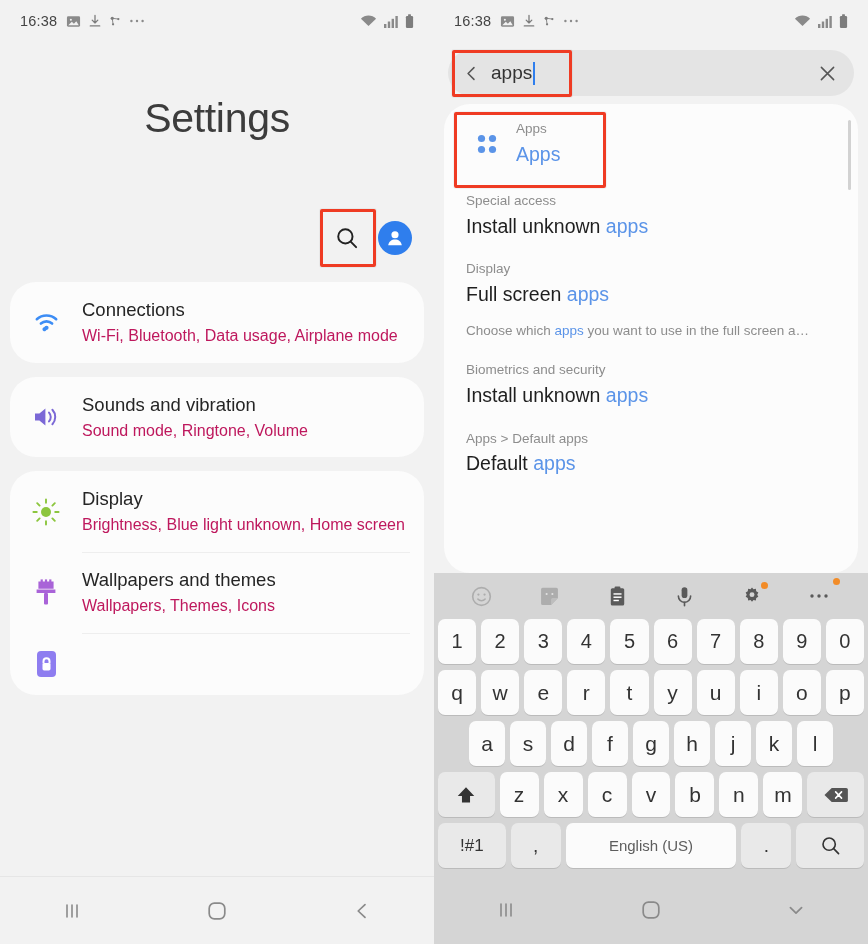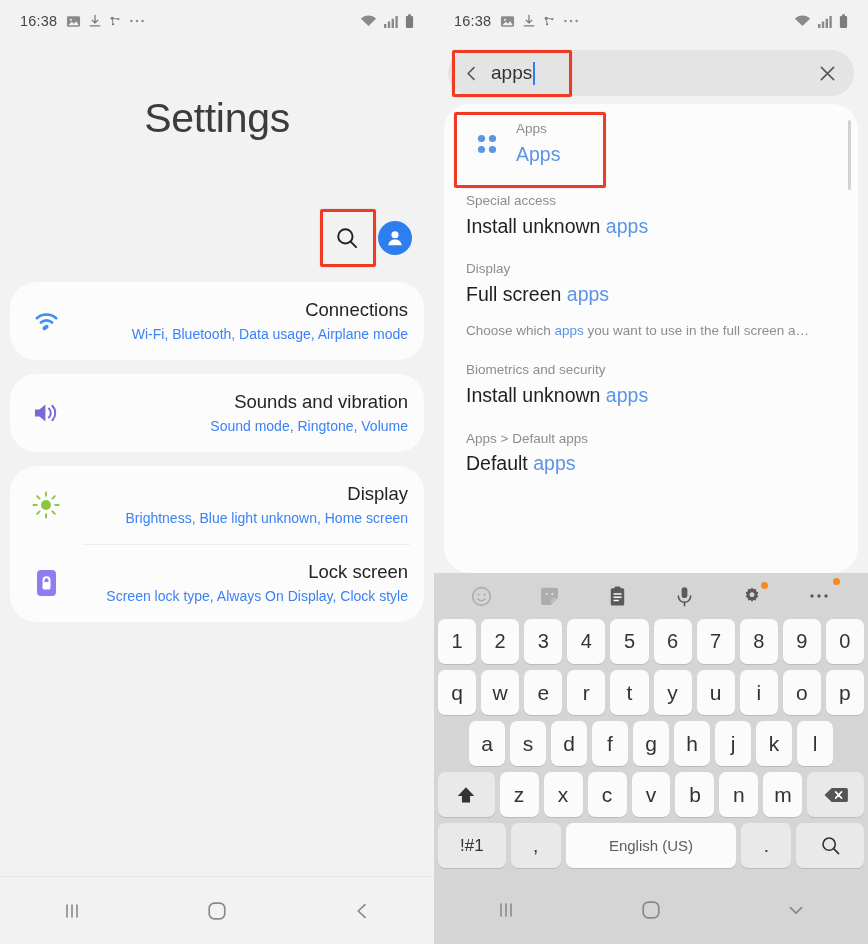--- a/index.html
+++ b/index.html
@@ -46,31 +46,31 @@
   }
   .avatar-btn {
     width: 34px; height: 34px; border-radius: 50%; background: #2f7eed;
     display: flex; align-items: center; justify-content: center;
   }
 
   .settings-list { flex: 1; padding: 0 10px; overflow: hidden; }
   .card {
     background: #fcfcfc; border-radius: 26px; margin-bottom: 14px; overflow: hidden;
   }
-  .row { display: flex; align-items: center; padding: 16px 0 16px 0; position: relative; text-align: right; }
+  .row { display: flex; align-items: center; padding: 16px 0 16px 0; position: relative; }
   .row + .row::before {
     content: ""; position: absolute; top: 0; left: 72px; right: 14px;
     height: 1px; background: #eeeeee;
   }
   .row-icon {
     width: 72px; min-width: 72px; display: flex; align-items: center; justify-content: center;
   }
   .row-text { flex: 1; padding-right: 16px; }
   .row-title { font-size: 18.5px; color: #252525; font-weight: 400; line-height: 1.3; }
-  .row-sub { font-size: 14px; color: #3b82f6; margin-top: 3px; line-height: 1.35; }
+  .row-sub { font-size: 16px; color: #be185d; margin-top: 3px; line-height: 1.35; }
 
   .navbar {
     height: 68px; display: flex; align-items: center; justify-content: space-around;
     border-top: 1px solid #e6e6e6; background: #f2f2f2;
   }
   .navbar.kbd { background: #d5d5d5; border-top: none; }
   .nav-btn { width: 80px; height: 40px; display: flex; align-items: center; justify-content: center; color: #8a8a8a; }
 
   
   .phone-right {
@@ -256,29 +256,41 @@
                 </g>
               </svg>
           </div>
           <div class="row-text">
             <div class="row-title">Display</div>
             <div class="row-sub">Brightness, Blue light unknown, Home screen</div>
           </div>
         </div>
         <div class="row">
           <div class="row-icon">
+            <svg width="26" height="28" viewBox="0 0 26 28">
+                <path d="M5.4 3.6h15.2v7.2H5.4z" fill="#a963d8"></path>
+                <rect x="7.6" y="1.4" width="2.2" height="3" fill="#a963d8"></rect>
+                <rect x="11.9" y="1.4" width="2.2" height="3" fill="#a963d8"></rect>
+                <rect x="16.2" y="1.4" width="2.2" height="3" fill="#a963d8"></rect>
+                <path d="M3.6 11.6h18.8v3.4H3.6z" fill="#a963d8"></path>
+                <rect x="11" y="15" width="4" height="11.4" rx="1" fill="#a963d8"></rect>
+              </svg>
+          </div>
+          <div class="row-text">
+            <div class="row-title">Wallpapers and themes</div>
+            <div class="row-sub">Wallpapers, Themes, Icons</div>
+          </div>
+        </div>
+        <div class="row">
+          <div class="row-icon">
             <svg width="25" height="30" viewBox="0 0 24 30">
                 <rect x="2.5" y="2" width="19" height="26" rx="4" fill="#8e7df0"></rect>
                 <path d="M9 14.5v-2.2a3 3 0 0 1 6 0v2.2" stroke="#fff" stroke-width="2" fill="none"></path>
                 <rect x="8" y="14" width="8" height="7.4" rx="1.6" fill="#fff"></rect>
               </svg>
-          </div>
-          <div class="row-text">
-            <div class="row-title">Lock screen</div>
-            <div class="row-sub">Screen lock type, Always On Display, Clock style</div>
           </div>
         </div>
       </div>
 
     </div>
 
     <div class="navbar">
       <div class="nav-btn">
         <svg width="20" height="20" viewBox="0 0 20 20">
             <g stroke="#8a8a8a" stroke-width="1.6" stroke-linecap="round">

